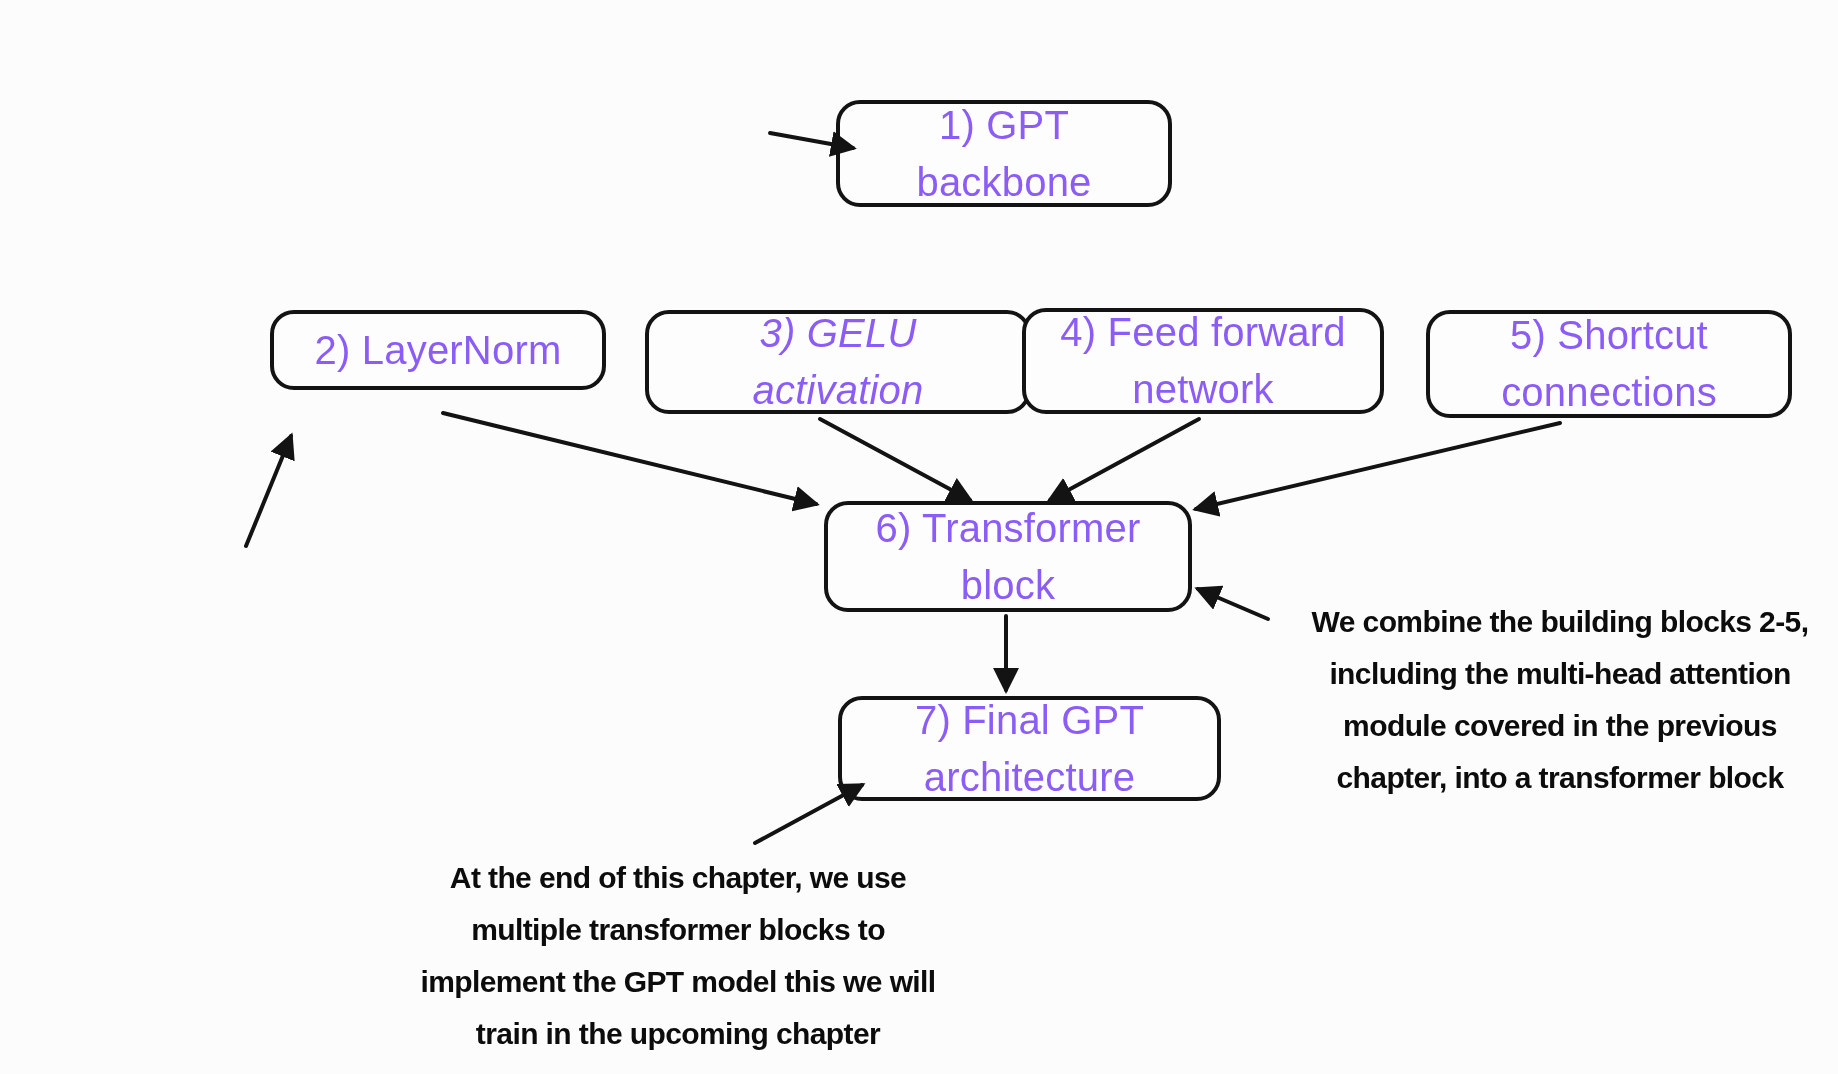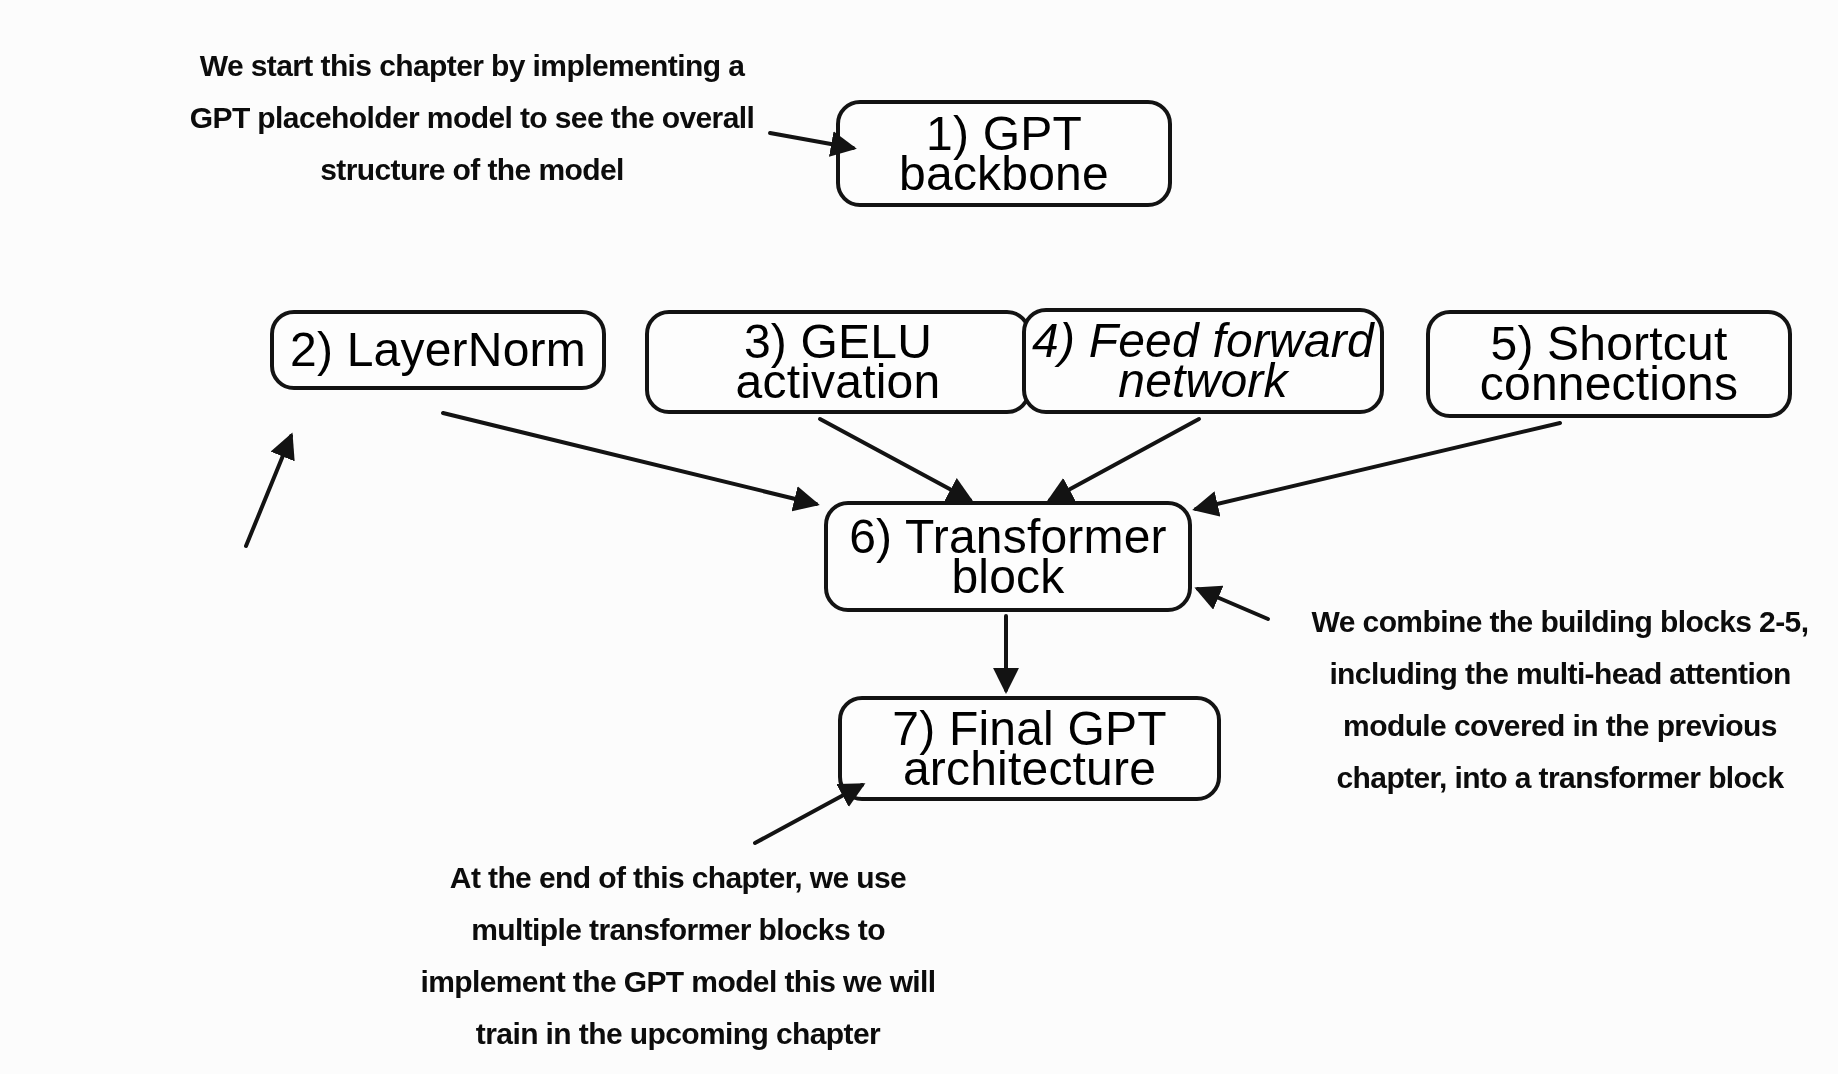--- a/index.html
+++ b/index.html
@@ -37,24 +37,24 @@
     border: 4px solid #131313;
     border-radius: 24px;
     background: #fdfdfd;
     display: flex;
     align-items: center;
     justify-content: center;
     text-align: center;
     z-index: 2;
   }
   .node-label {
-    font-size: 48px;
-    line-height: 40px;
+    font-size: 40px;
+    line-height: 57px;
     white-space: pre-line;
-    color: #000000;
+    color: #8b5cf6;
     letter-spacing: 0.2px;
   }
   .note {
     position: absolute;
     text-align: center;
     z-index: 1;
   }
   .note-text {
     font-weight: 700;
     font-size: 30px;
@@ -88,50 +88,45 @@
 
   <div class="node" style="left:836px; top:100px; width:336px; height:107px;">
     <span class="node-label">1) GPT
 backbone</span>
   </div>
 
   <div class="node" style="left:270px; top:310px; width:336px; height:80px;">
     <span class="node-label">2) LayerNorm</span>
   </div>
 
-  <div class="node" style="left:645px; top:310px; width:386px; height:104px;">
+  <div class="node" style="left:645px; top:310px; width:386px; height:104px;font-style:italic;">
     <span class="node-label">3) GELU
 activation</span>
   </div>
 
-  <div class="node" style="left:1022px; top:308px; width:362px; height:106px;font-style:italic;">
+  <div class="node" style="left:1022px; top:308px; width:362px; height:106px;">
     <span class="node-label">4) Feed forward
 network</span>
   </div>
 
   <div class="node" style="left:1426px; top:310px; width:366px; height:108px;">
     <span class="node-label">5) Shortcut
 connections</span>
   </div>
 
   <div class="node" style="left:824px; top:501px; width:368px; height:111px;">
     <span class="node-label">6) Transformer
 block</span>
   </div>
 
   <div class="node" style="left:838px; top:696px; width:383px; height:105px;">
     <span class="node-label">7) Final GPT
 architecture</span>
   </div>
 
-  <div class="note" style="left:142px; top:40px; width:660px;">
-    <span class="note-text">We start this chapter by implementing a
-GPT placeholder model to see the overall
-structure of the model</span>
-  </div>
 
 
   <div class="note" style="left:1296px; top:596px; width:528px;">
     <span class="note-text">We combine the building blocks 2-5,
 including the multi-head attention
 module covered in the previous
 chapter, into a transformer block</span>
   </div>
 
   <div class="note" style="left:398px; top:852px; width:560px;">

